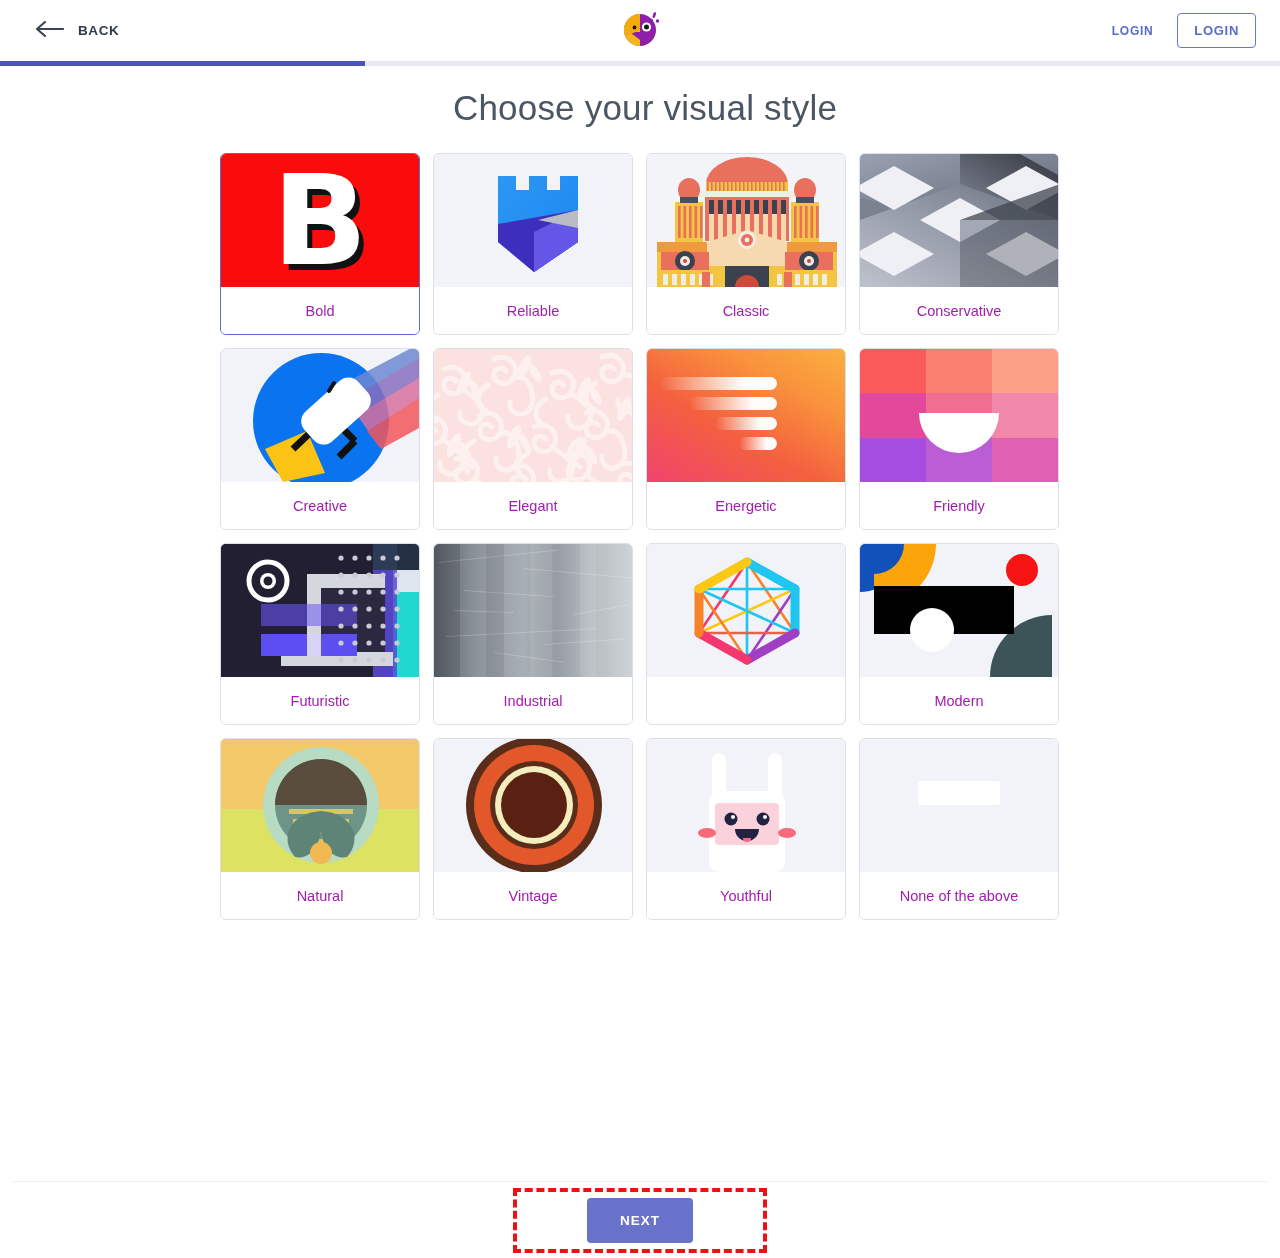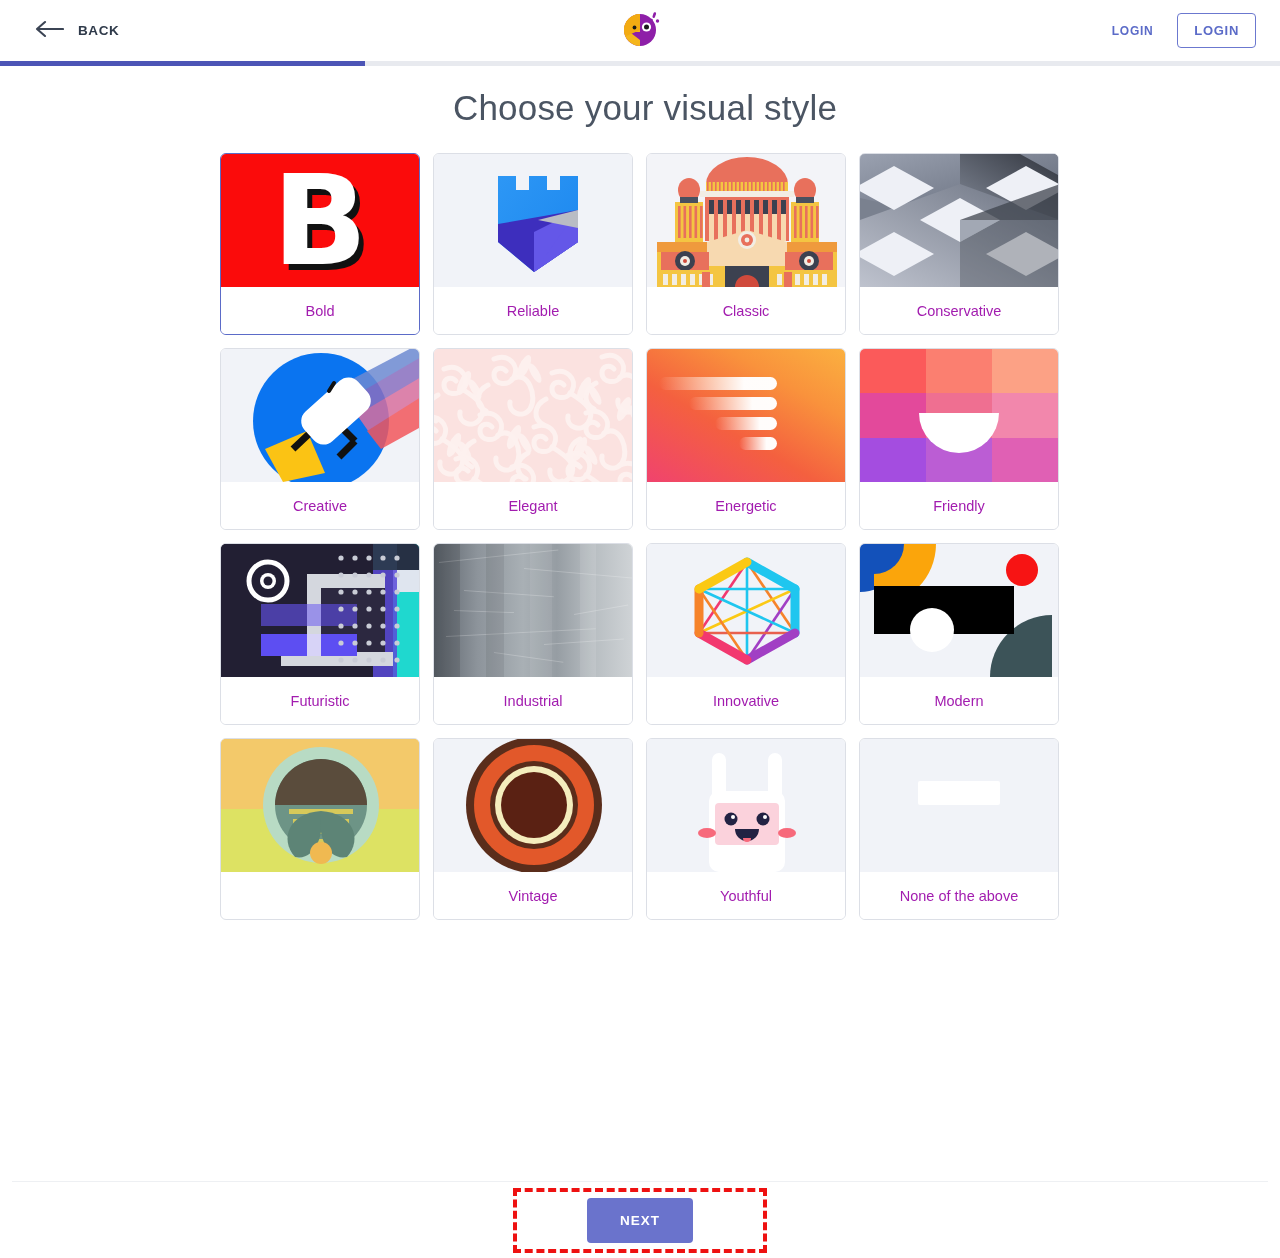--- a/index.html
+++ b/index.html
@@ -653,21 +653,20 @@
           <line x1="148" y1="89" x2="52" y2="89" stroke="#e8604e" stroke-width="2.6"></line>
           <line x1="148" y1="89" x2="52" y2="45" stroke="#1fc6ef" stroke-width="2.6"></line>
           <line x1="100" y1="116" x2="52" y2="45" stroke="#f6832a" stroke-width="2.6"></line>
           <line x1="100" y1="18" x2="148" y2="45" stroke="#1fc6ef" stroke-width="9" stroke-linecap="round"></line>
           <line x1="148" y1="45" x2="148" y2="89" stroke="#1fc6ef" stroke-width="9" stroke-linecap="round"></line>
           <line x1="148" y1="89" x2="100" y2="116" stroke="#a13fc4" stroke-width="9" stroke-linecap="round"></line>
           <line x1="100" y1="116" x2="52" y2="89" stroke="#f2386f" stroke-width="9" stroke-linecap="round"></line>
           <line x1="52" y1="89" x2="52" y2="45" stroke="#f6832a" stroke-width="9" stroke-linecap="round"></line>
           <line x1="52" y1="45" x2="100" y2="18" stroke="#fbc914" stroke-width="9" stroke-linecap="round"></line>
         </svg></div>
-      <div class="card-label">Innovative</div>
     </div>
     <div class="card">
       <div class="card-thumb t-modern"><svg width="200" height="133" viewBox="0 0 200 133">
           <rect width="200" height="133" fill="#f1f3f8"></rect>
           <path d="M0 0 h48 a48 48 0 0 1 -48 48 Z" fill="#1351ba"></path>
           <path d="M14 0 h62 a62 62 0 0 1 -62 62 Z" fill="#fba50b"></path>
           <path d="M14 0 h30 a30 30 0 0 1 -30 30 Z" fill="#1351ba"></path>
           <path d="M130 133 a62 62 0 0 1 62 -62 v62 Z" fill="#3c5358"></path>
           <rect x="14" y="42" width="140" height="48" fill="#000000"></rect>
           <circle cx="162" cy="26" r="16" fill="#f71414"></circle>
@@ -683,20 +682,21 @@
           <circle cx="100" cy="66" r="46" fill="#6d9486"></circle>
           <path d="M54 66 a46 46 0 0 1 92 0 Z" fill="#5a4c3c"></path>
           <rect x="68" y="70" width="64" height="5" fill="#d6c95a"></rect>
           <rect x="72" y="80" width="56" height="5" fill="#d6c95a"></rect>
           <rect x="78" y="90" width="44" height="5" fill="#d6c95a"></rect>
           <rect x="84" y="100" width="32" height="5" fill="#d6c95a"></rect>
           <path d="M100 72 C 68 74 58 100 74 118 C 94 122 104 96 100 72 Z" fill="#5d8476"></path>
           <path d="M100 72 C 132 74 142 100 126 118 C 106 122 96 96 100 72 Z" fill="#5d8476"></path>
           <circle cx="100" cy="114" r="11" fill="#f0b951"></circle>
         </svg></div>
+      <div class="card-label">Natural</div>
     </div>
     <div class="card">
       <div class="card-thumb t-vintage"><svg width="200" height="133" viewBox="0 0 200 133">
           <rect width="200" height="133" fill="#f1f3f8"></rect>
           <circle cx="100" cy="66" r="68" fill="#5a2d1b"></circle>
           <circle cx="100" cy="66" r="60" fill="#e2582a"></circle>
           <circle cx="100" cy="66" r="44" fill="#5a2d1b"></circle>
           <circle cx="100" cy="66" r="39" fill="#f4edbd"></circle>
           <circle cx="100" cy="66" r="33" fill="#5a2113"></circle>
         </svg></div>

